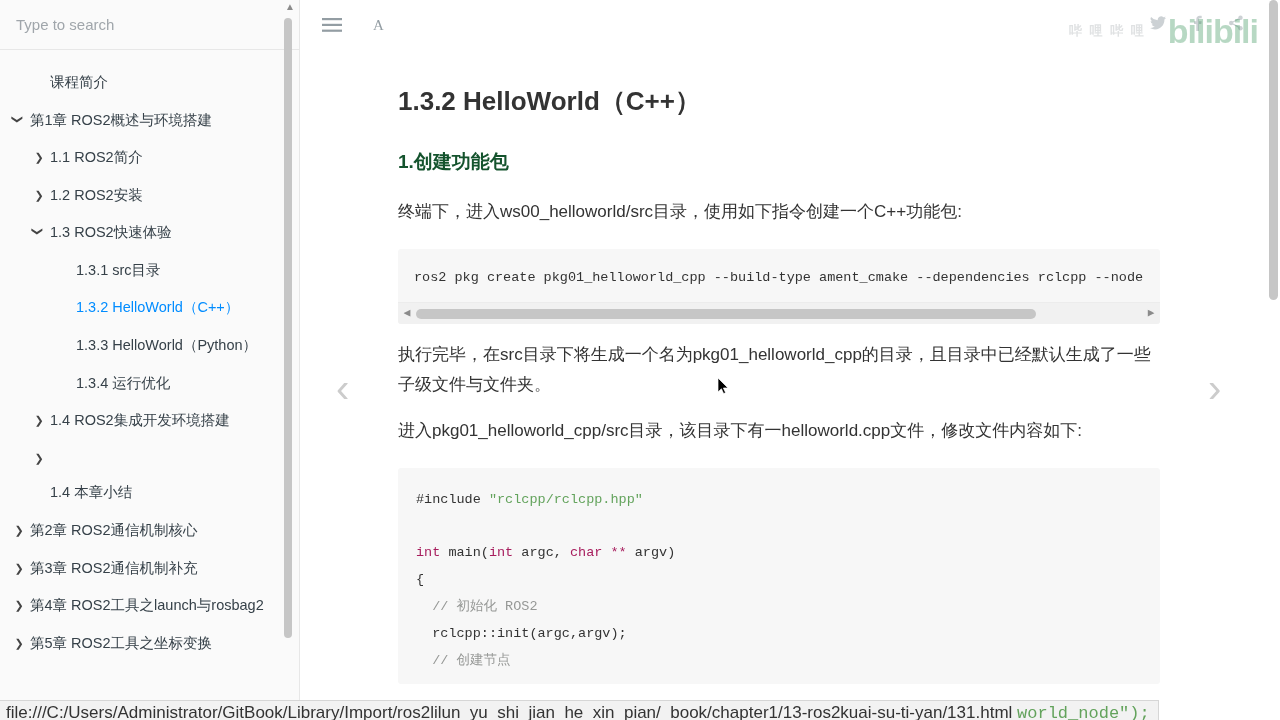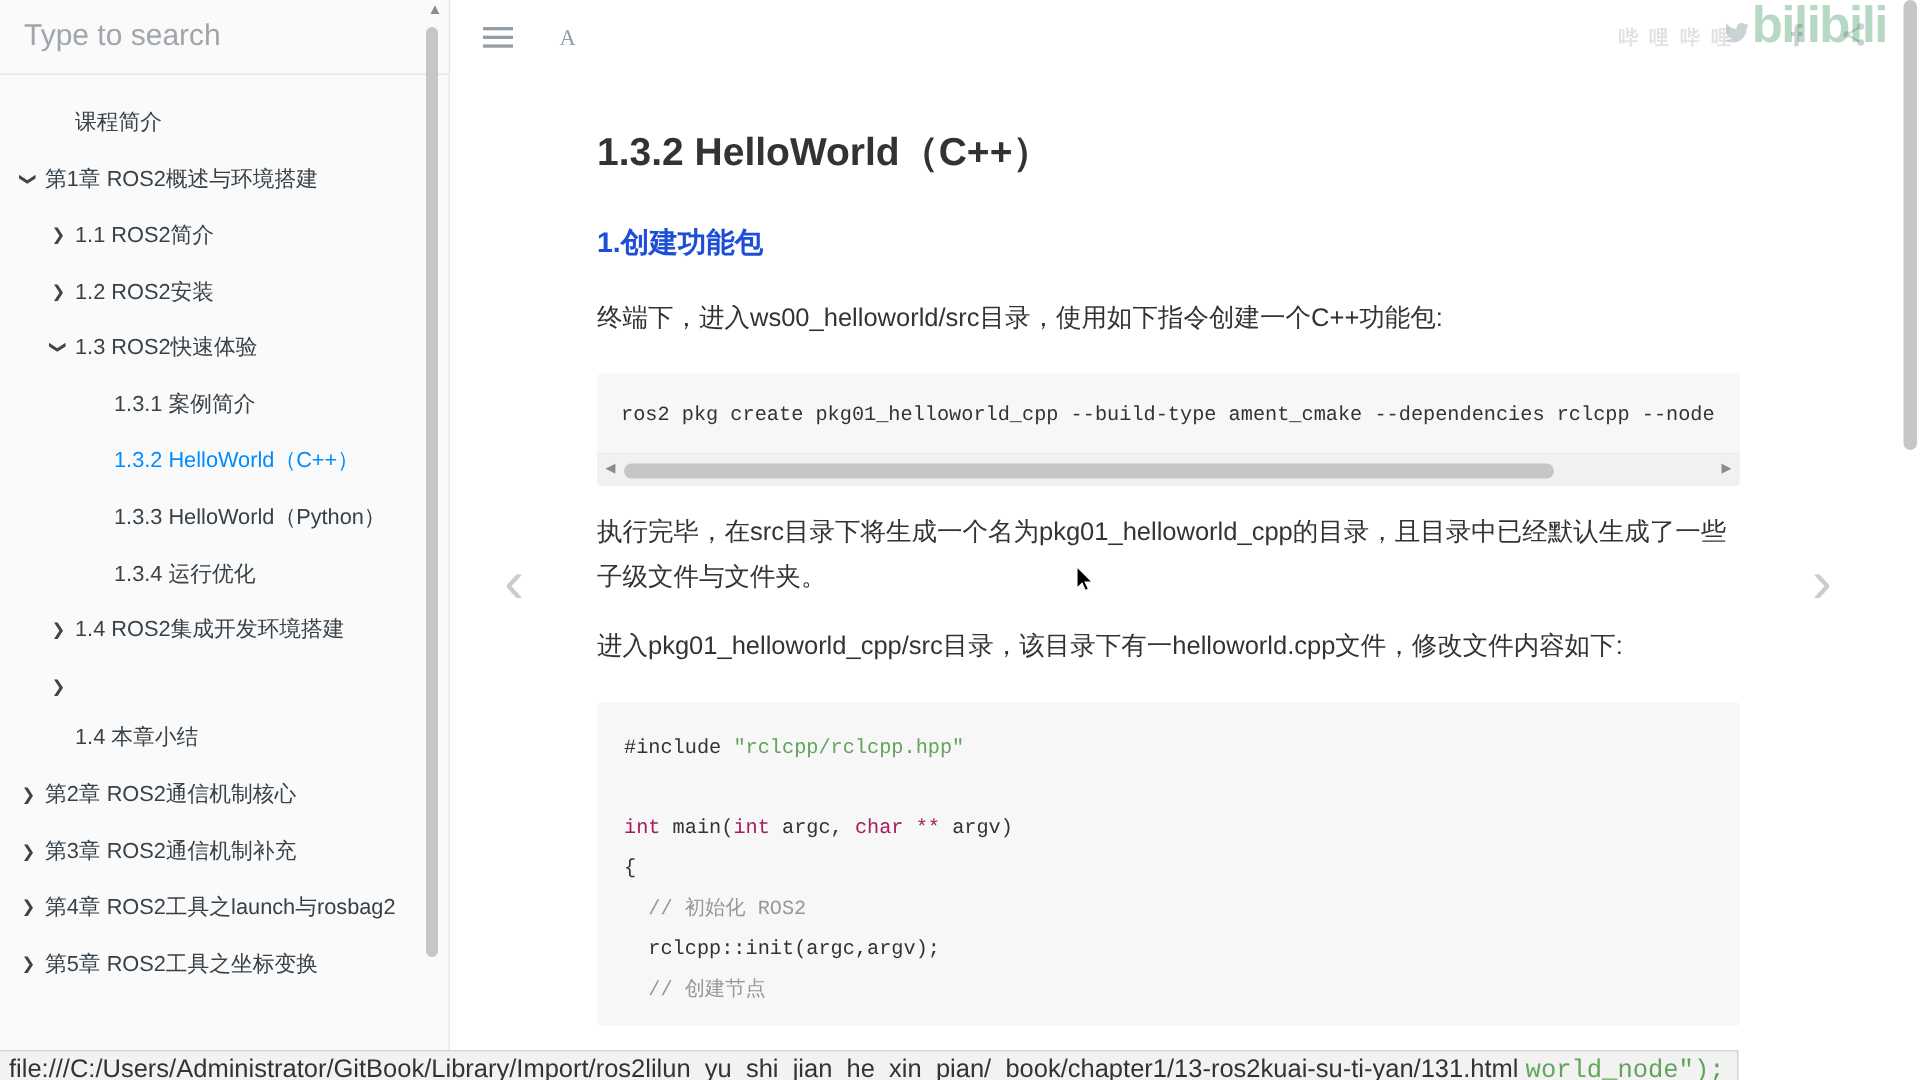--- a/index.html
+++ b/index.html
@@ -32,21 +32,21 @@
     display: flex;
     align-items: center;
     padding: 0 14px;
     background: #fafafa;
   }
   #search-input {
     width: 100%;
     border: none;
     outline: none;
     background: transparent;
-    font-size: 20px;
+    font-size: 15px;
     color: #364149;
     font-family: "Liberation Sans", sans-serif;
   }
   #search-input::placeholder { color: #a0a6ab; }
 
   #toc {
     padding: 14px 0 0 0;
     height: 670px;
     overflow: hidden;
   }
@@ -128,26 +128,26 @@
     display: flex;
     align-items: center;
     gap: 26px;
     padding-right: 14px;
   }
   .share-icon { color: #ccd1d4; cursor: pointer; }
 
   
   #watermark {
     position: absolute;
-    right: 22px; top: 0;
+    right: 22px; top: 14px;
     opacity: 0.30;
     pointer-events: none;
     display: flex;
-    align-items: flex-end;
-    gap: 12px;
+    align-items: center;
+    gap: 22px;
   }
   #watermark .wm-text {
     font-size: 13px;
     color: #9aa0a5;
     letter-spacing: 2px;
     font-weight: bold;
   }
   #watermark .wm-logo {
     font-size: 34px;
     font-weight: bold;
@@ -165,21 +165,21 @@
   }
   h1.t {
     font-size: 26px;
     margin: 22px 0 30px 0;
     color: #333;
     font-weight: bold;
   }
   h2.t {
     font-size: 19px;
     margin: 28px 0 22px 0;
-    color: #1d4ed8;
+    color: #14532d;
     font-weight: bold;
   }
   p.t {
     font-size: 17px;
     line-height: 1.75;
     margin: 16px 0;
     color: #333;
   }
   
   .codeblock {
@@ -319,21 +319,21 @@
         <div class="toc-item lvl1">
           <span class="caret">❯</span>
           <span class="lbl">1.2 ROS2安装</span>
         </div>
         <div class="toc-item lvl1">
           <span class="caret" style="transform: rotate(90deg); display: inline-block;">❯</span>
           <span class="lbl">1.3 ROS2快速体验</span>
         </div>
         <div class="toc-item lvl2 nocaret">
           <span class="caret">❯</span>
-          <span class="lbl">1.3.1 案例简介</span>
+          <span class="lbl">1.3.1 src目录</span>
         </div>
         <div class="toc-item lvl2 active nocaret">
           <span class="caret">❯</span>
           <span class="lbl">1.3.2 HelloWorld（C++）</span>
         </div>
         <div class="toc-item lvl2 nocaret">
           <span class="caret">❯</span>
           <span class="lbl">1.3.3 HelloWorld（Python）</span>
         </div>
         <div class="toc-item lvl2 nocaret">

